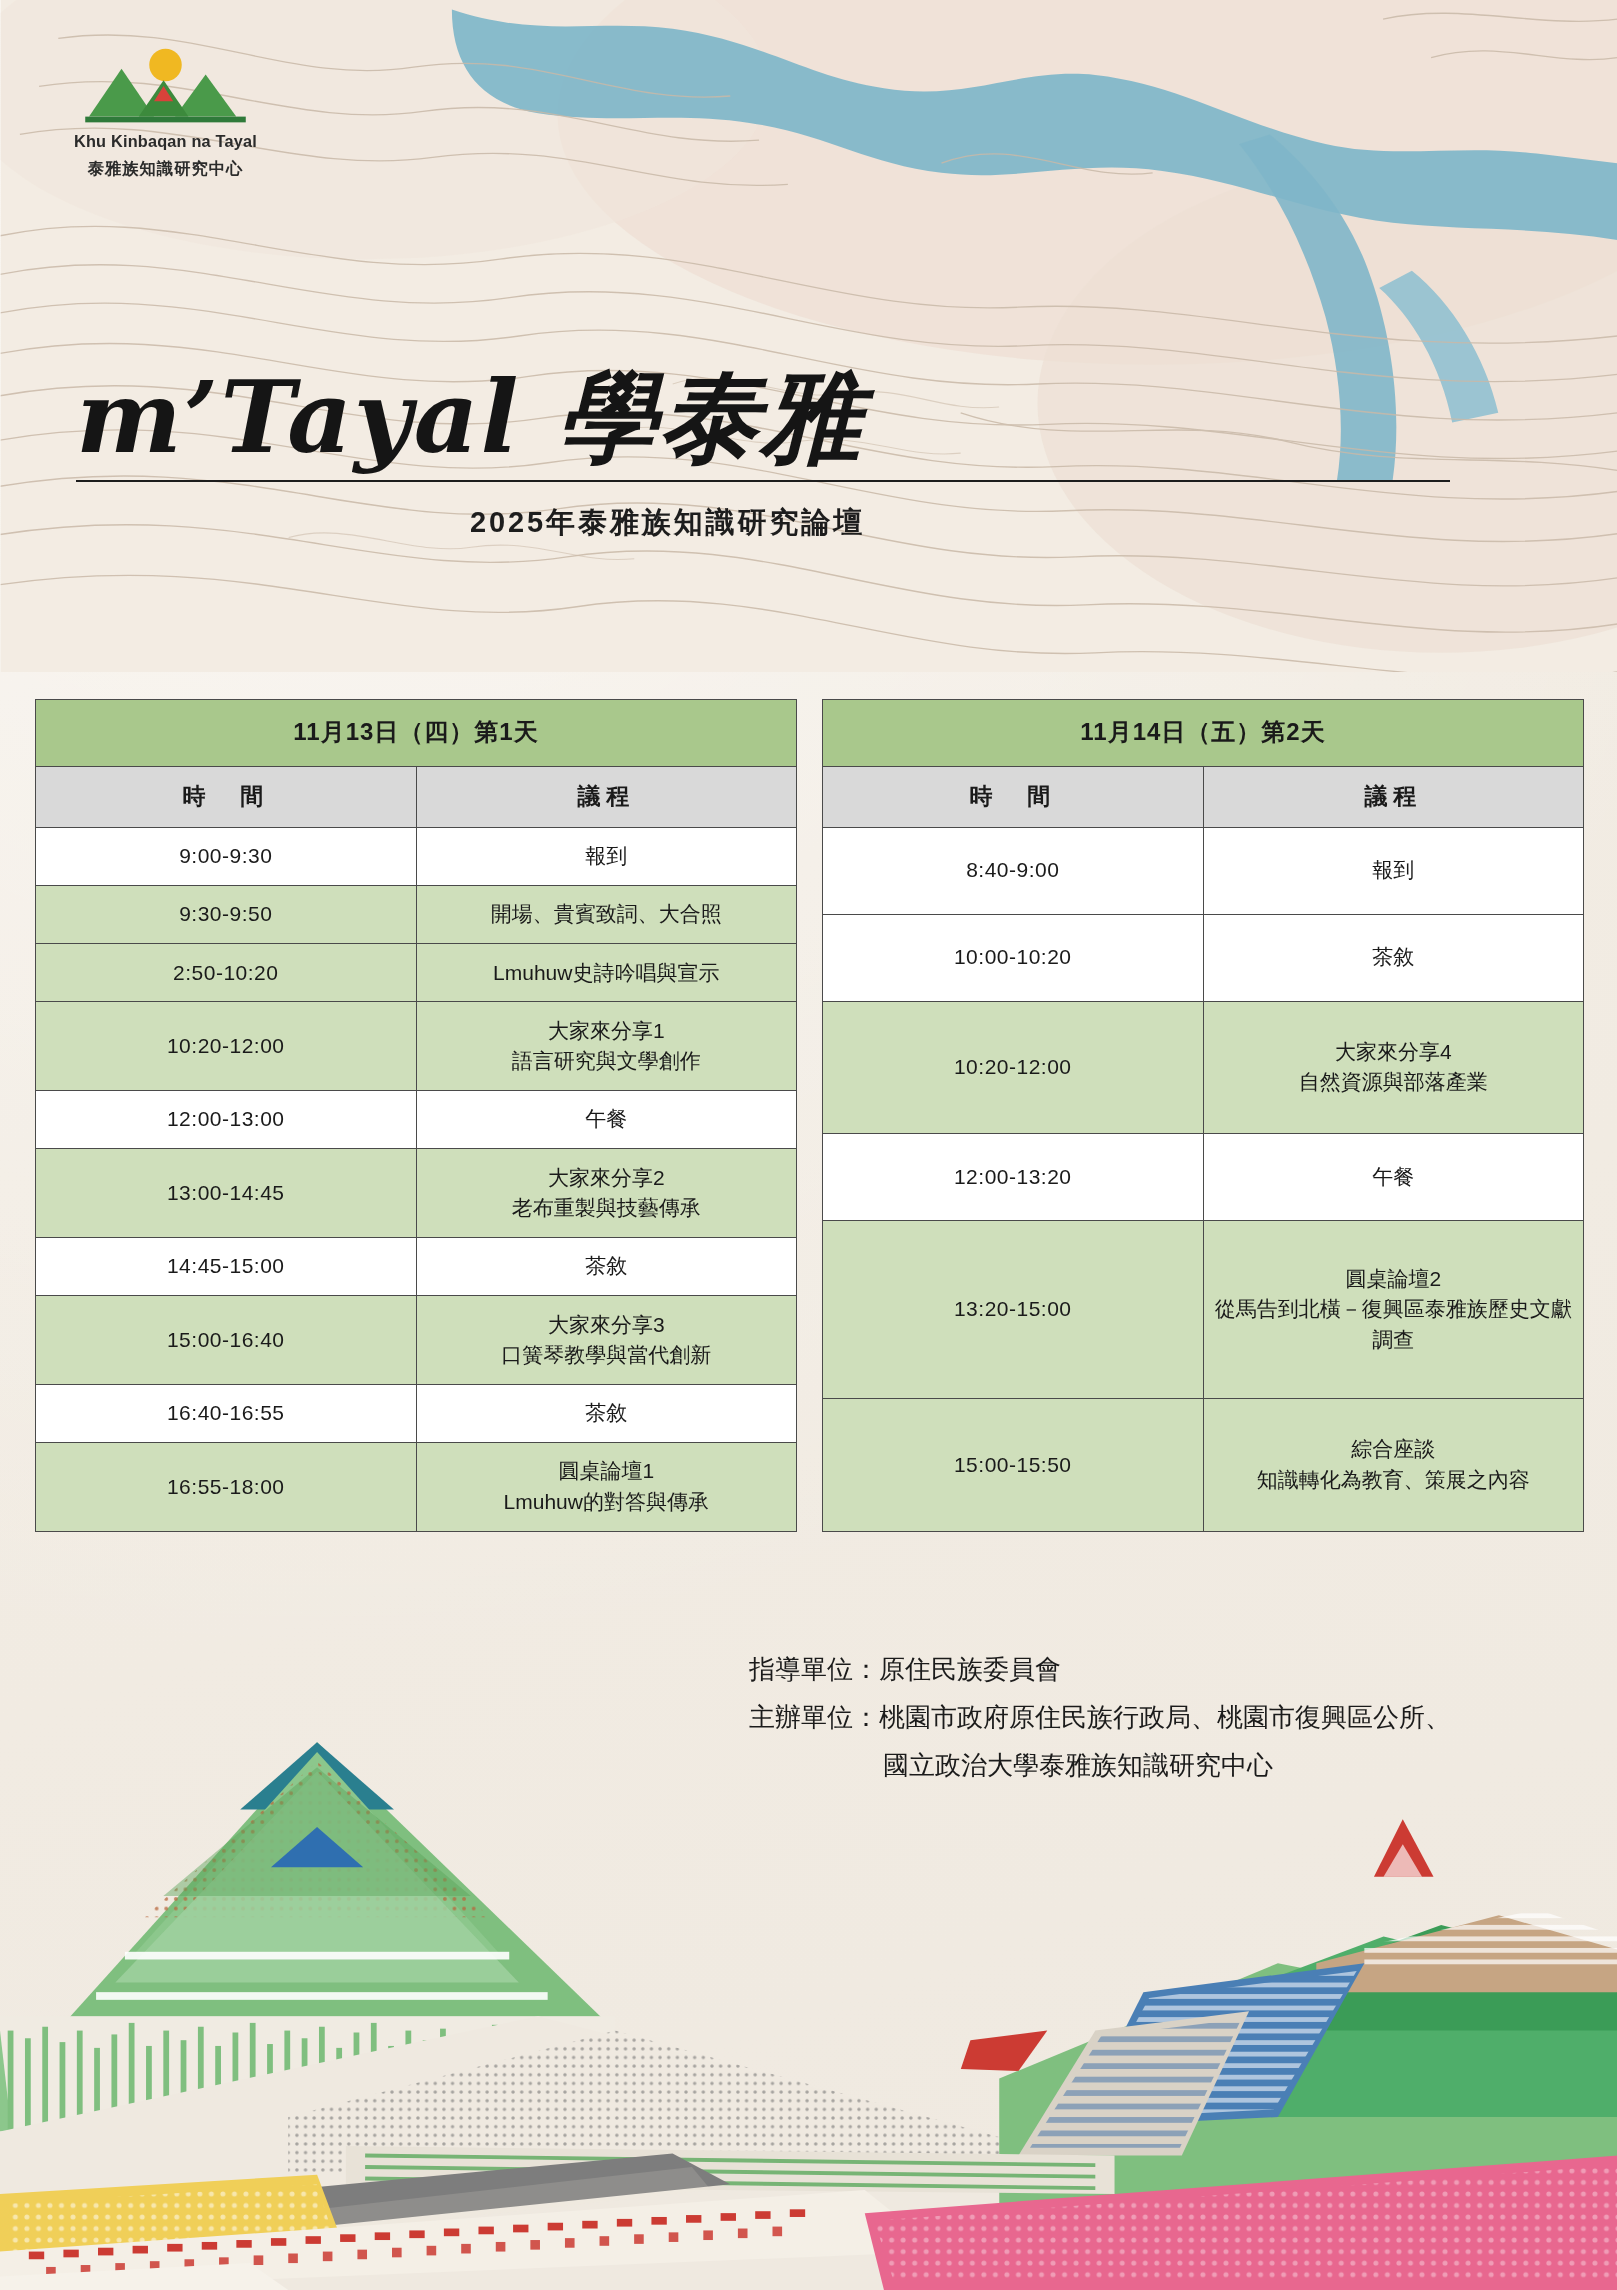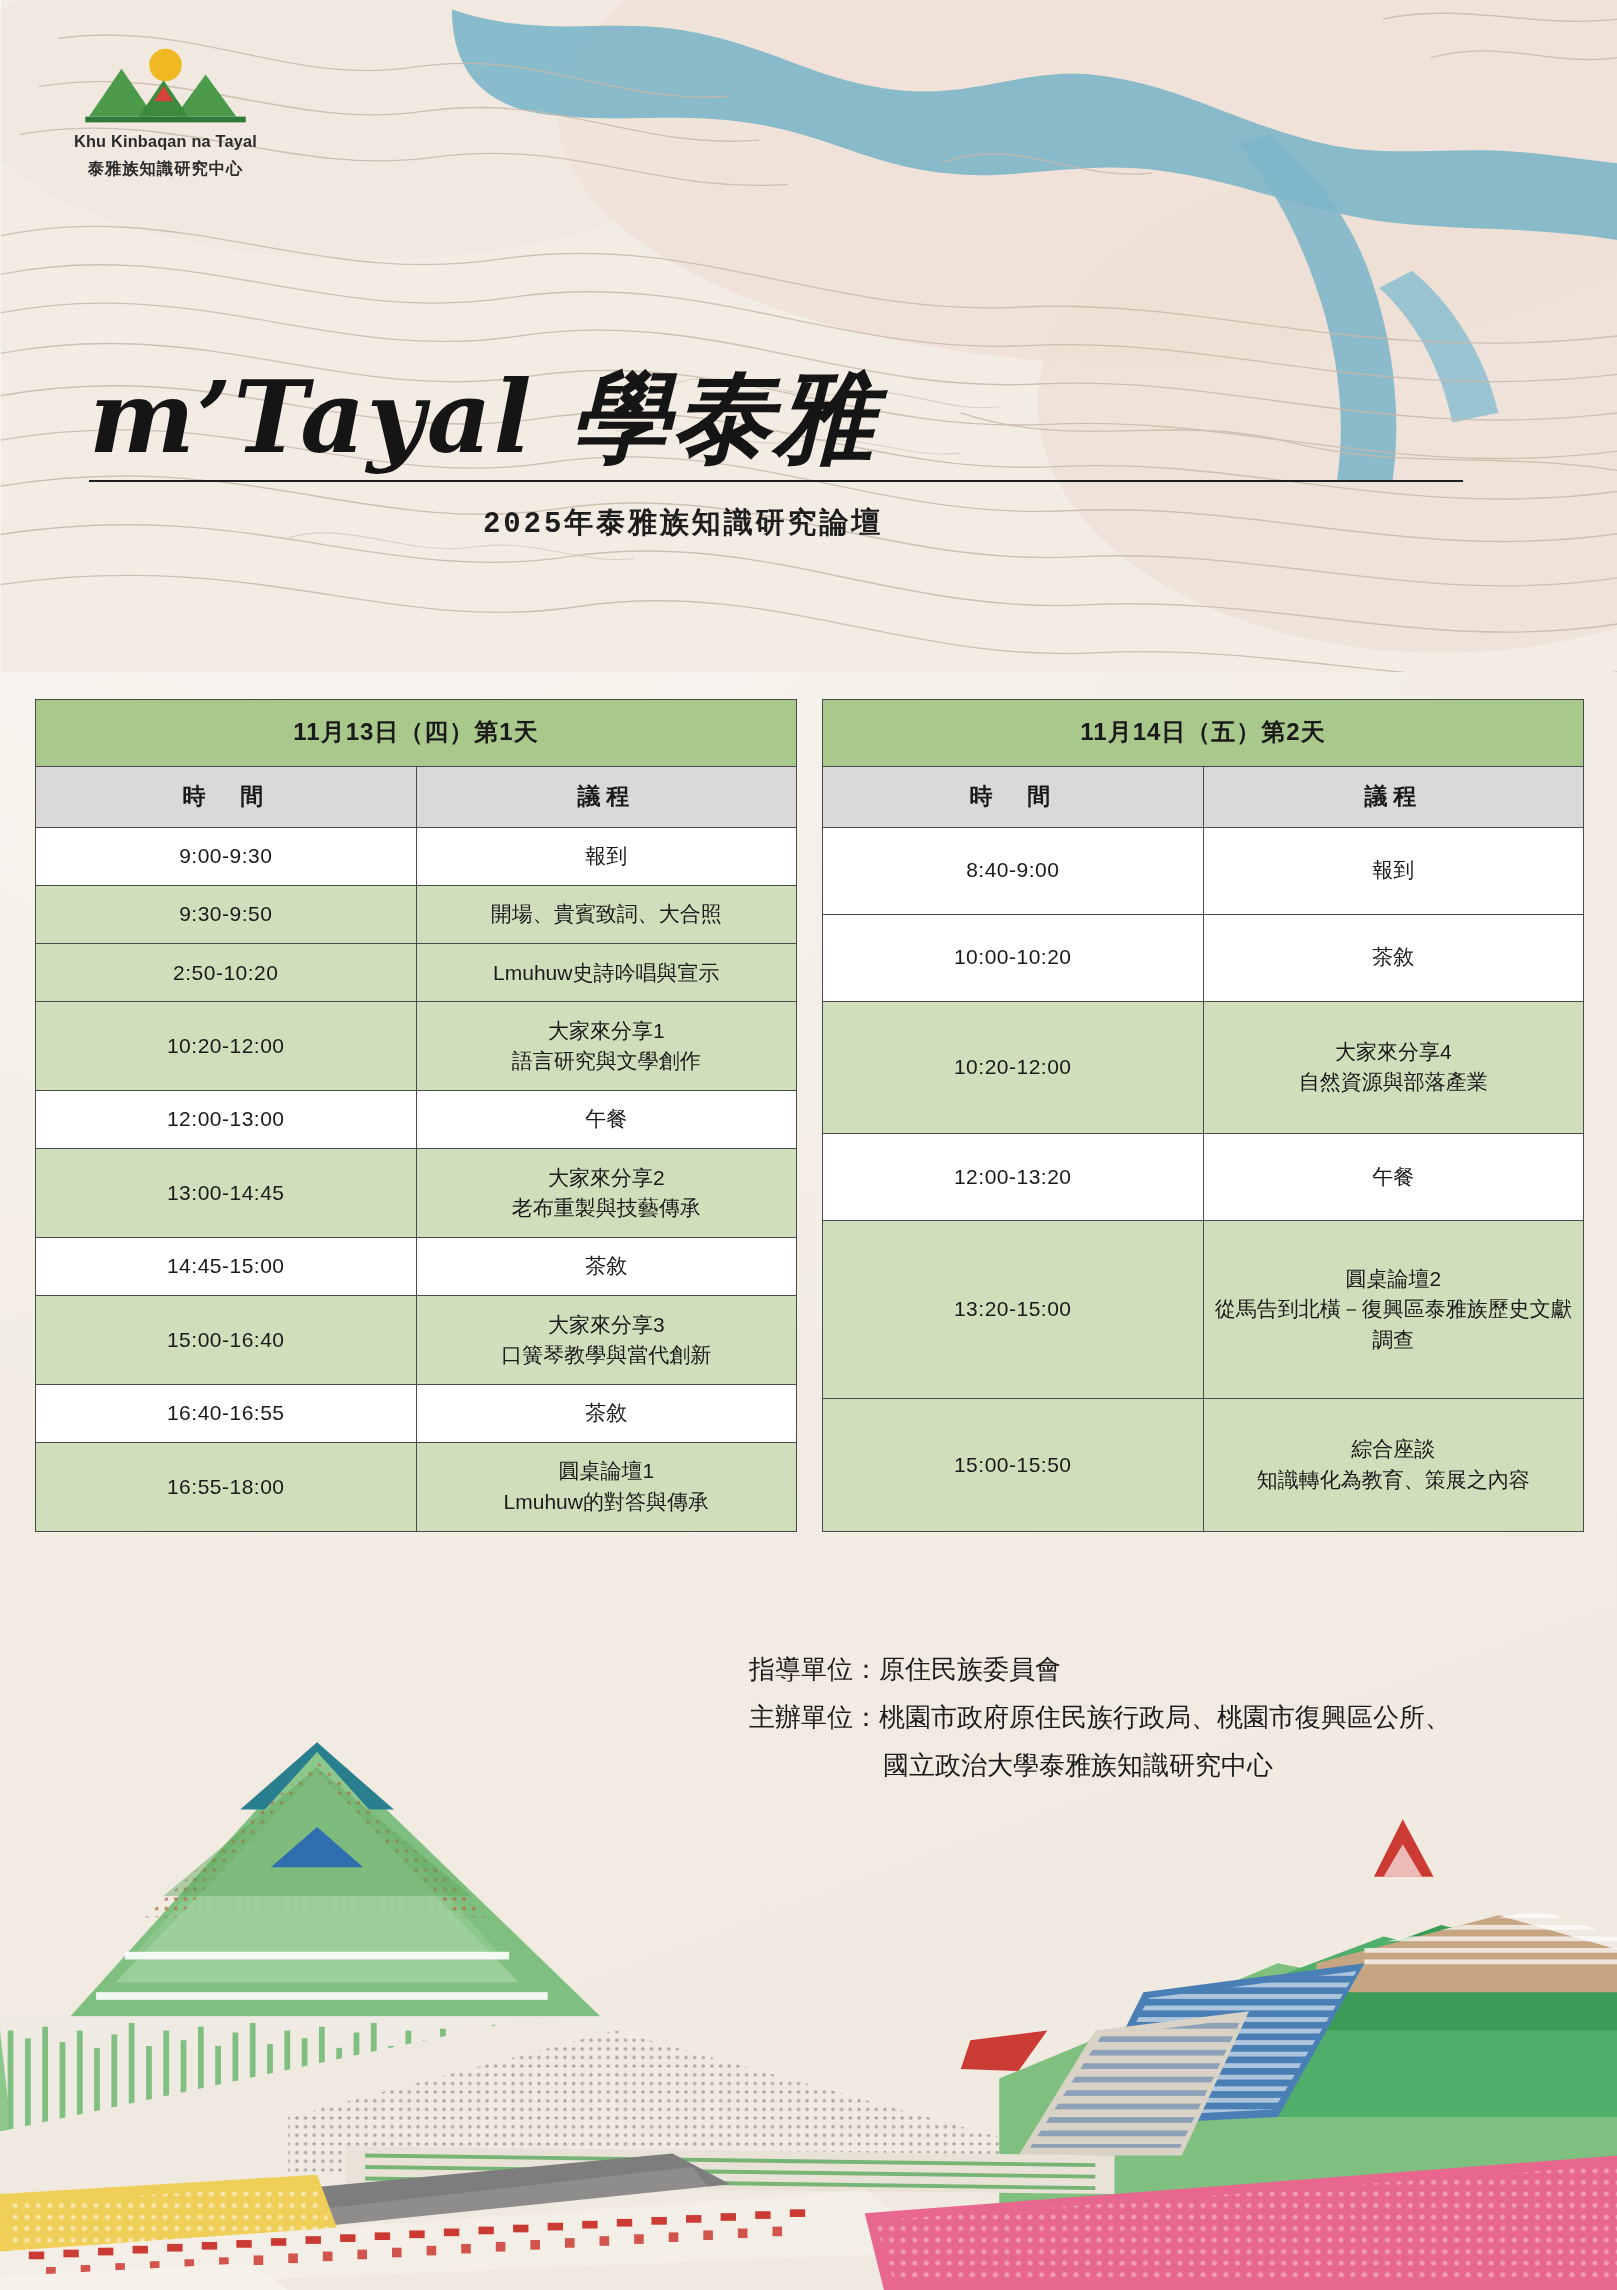--- a/index.html
+++ b/index.html
@@ -56,41 +56,41 @@
     font-weight: bold;
     color: #2b2b2b;
     letter-spacing: 1px;
     margin-top: 7px;
   }
 
   
   .title-wrap {
     position: absolute;
     top: 365px;
-    left: 89px;
+    left: 76px;
     width: 1441px;
   }
   .main-title {
     font-family: "DejaVu Serif", serif;
     font-style: italic;
     font-weight: bold;
     font-size: 100px;
     color: #151515;
     letter-spacing: 1.9px;
     line-height: 1.05;
     white-space: nowrap;
   }
   .title-rule {
     width: 1374px;
     height: 2.9px;
     background: #1d1d1d;
     margin-top: 9.6px;
   }
   .subtitle {
-    font-family: Liberation Mono, monospace;
+    font-family: Liberation Sans, sans-serif;
     font-weight: bold;
     font-size: 29px;
     letter-spacing: 2.9px;
     color: #1d1d1d;
     margin-top: 21px;
     margin-left: 394px;
   }
 
   
   .schedule {

